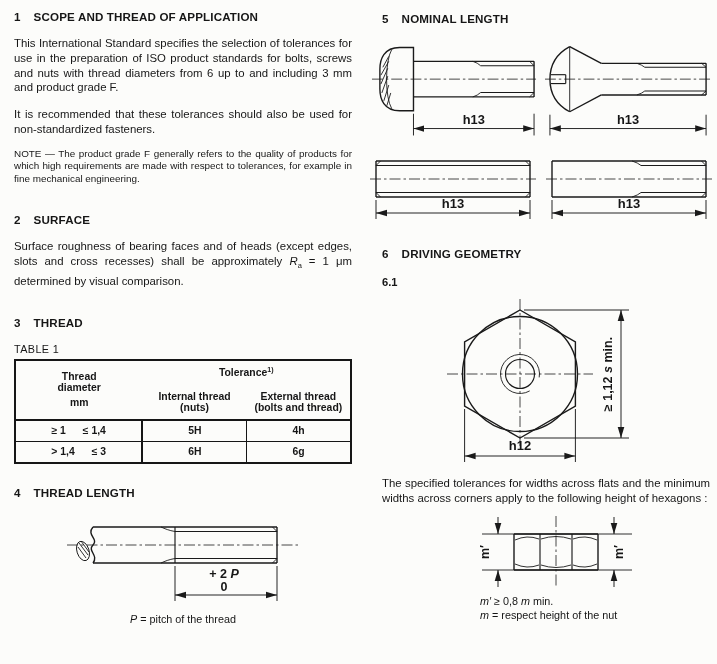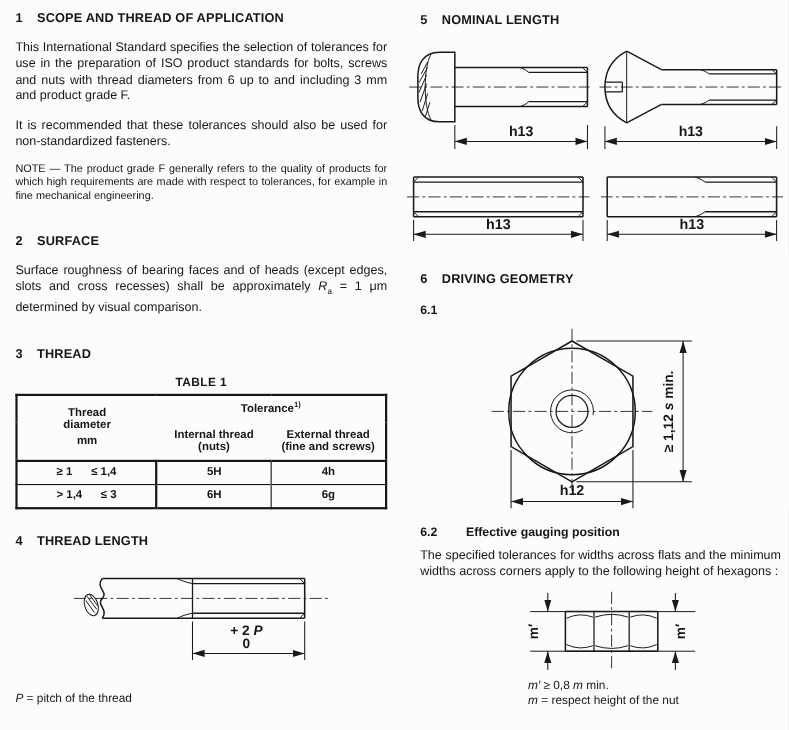--- a/index.html
+++ b/index.html
@@ -17,40 +17,40 @@
   .sub-h{display:flex;gap:26px;font-weight:700;font-size:11.2px;}
   p{margin:0;}
   .body-t{font-size:11.4px;line-height:14.8px;}
   .small-t{font-size:9.9px;line-height:12.4px;}
   .jt{text-align:justify;}
   .it{font-style:italic;}
   .subsc{font-size:7.5px;}
   .mt7{margin-top:7px;}  .mt8{margin-top:8px;}  .mt10{margin-top:10px;}
   .mt11{margin-top:11px;}.mt12{margin-top:12px;}.mt13{margin-top:13px;}.mt16{margin-top:16px;}.mt22{margin-top:22px;}
   .mt24{margin-top:24px;}.mt27{margin-top:27px;}.mt28{margin-top:28px;}
-  .tbl-cap{margin-top:14px;text-align:center;font-weight:700;font-size:10.8px;letter-spacing:.4px;}
+  .tbl-cap{margin-top:14px;text-align:left;font-weight:400;font-size:10.8px;letter-spacing:.4px;}
   table.t1{border-collapse:collapse;width:100%;table-layout:fixed;margin-top:4px;border:2.6px solid #161616;}
   table.t1 td{text-align:center;vertical-align:middle;font-weight:700;font-size:10.4px;padding:0;border:0 solid #161616;}
   td.c-diam{border-right:2.6px solid #161616;}
   td.c-diam .mm{margin-top:4px;}
   tr.hr1 td{height:24px;}
   tr.hr2 td{height:34px;}
   td.c-int{border-right:1.3px solid #161616;}
   tr.dr td{height:20px;border-top:1.3px solid #161616;}
   tr.dr.first td{border-top:2.6px solid #161616;}
   tr.dr td.c-d{border-right:2.6px solid #161616;}
   tr.dr td.c-i{border-right:1.3px solid #161616;}
   .dcell{display:flex;justify-content:center;gap:17px;}
   sup.fn{font-size:7px;vertical-align:super;}
   .fn-sp{margin-left:7px;}
   .drawing-row{display:flex;gap:6px;}
   .drawing-row.r2{gap:10px;}
   svg.dwg{display:block;}
   .center-svg{margin-left:auto;margin-right:auto;}
-  .cap-c{font-size:10.8px;margin-top:21px;}
+  .cap-c{text-align:center;font-size:10.8px;margin-top:4px;}
   .cap-l{margin-left:110px;font-size:10.8px;line-height:14.5px;margin-top:4px;}
   
   .ln{stroke:#1a1a1a;stroke-width:1.4;fill:none;}
   .tn{stroke:#1a1a1a;stroke-width:0.9;fill:none;}
   .md{stroke:#1a1a1a;stroke-width:1.15;fill:none;}
   .cl{stroke:#1a1a1a;stroke-width:0.8;fill:none;stroke-dasharray:11 3 2.5 3;}
   .dim{stroke:#1a1a1a;stroke-width:0.95;fill:none;}
   text.dlab{font:700 13px "Liberation Sans","DejaVu Sans",sans-serif;fill:#161616;}
   text.dlab2{font:700 12.5px "Liberation Sans","DejaVu Sans",sans-serif;fill:#161616;}
   text.dnum{font:700 12.5px "Liberation Sans","DejaVu Sans",sans-serif;fill:#161616;}
@@ -109,21 +109,21 @@
             <span>Tolerance</span><sup class="fn">1)</sup>
           </td>
         </tr>
         <tr class="hr2">
           <td class="c-int">
             <div>Internal thread</div>
             <div>(nuts)</div>
           </td>
           <td>
             <div>External thread</div>
-            <div>(fine and screws)</div>
+            <div>(bolts and thread)</div>
           </td>
         </tr>
         <tr class="dr first">
           <td class="c-d">
             <div class="dcell">
                 <span>≥ 1</span>
                 <span>≤ 1,4</span>
               </div>
           </td>
           <td class="c-i">5H</td>
@@ -294,24 +294,20 @@
       <line class="dim" x1="150.4" y1="113" x2="150.4" y2="166"></line>
       <line class="dim" x1="39.6" y1="160" x2="150.4" y2="160" marker-start="url(#ah)" marker-end="url(#ah)"></line>
       <text class="dlab" x="95" y="154" text-anchor="middle">h12</text>
 
       <line class="dim" x1="99" y1="14" x2="204" y2="14"></line>
       <line class="dim" x1="99" y1="142" x2="204" y2="142"></line>
       <line class="dim" x1="196" y1="14" x2="196" y2="142" marker-start="url(#ah)" marker-end="url(#ah)"></line>
       <text class="dlab2" x="187" y="78" text-anchor="middle" transform="rotate(-90 187 78)"><tspan>≥ 1,12 </tspan><tspan class="tsp-it">s</tspan><tspan> min.</tspan></text>
     </svg>
 
-    <div class="sub-h mt10 pad">
-      <span>6.2</span>
-      <span>Effective gauging position</span>
-    </div>
     <p class="body-t jt mt8 pad">The specified tolerances for widths across flats and the minimum widths across corners apply to the following height of hexagons :</p>
 
     <svg class="dwg mt8" style="margin-left:56px" width="262" height="76" viewBox="0 0 262 76">
       <line class="tn" x1="56" y1="20" x2="206" y2="20"></line>
       <line class="tn" x1="56" y1="56" x2="206" y2="56"></line>
       <line class="cl" x1="130" y1="2" x2="130" y2="74"></line>
       <line class="ln" x1="88" y1="20" x2="172" y2="20"></line>
       <line class="ln" x1="88" y1="56" x2="172" y2="56"></line>
       <line class="ln" x1="88" y1="20" x2="88" y2="56"></line>
       <line class="ln" x1="172" y1="20" x2="172" y2="56"></line>

